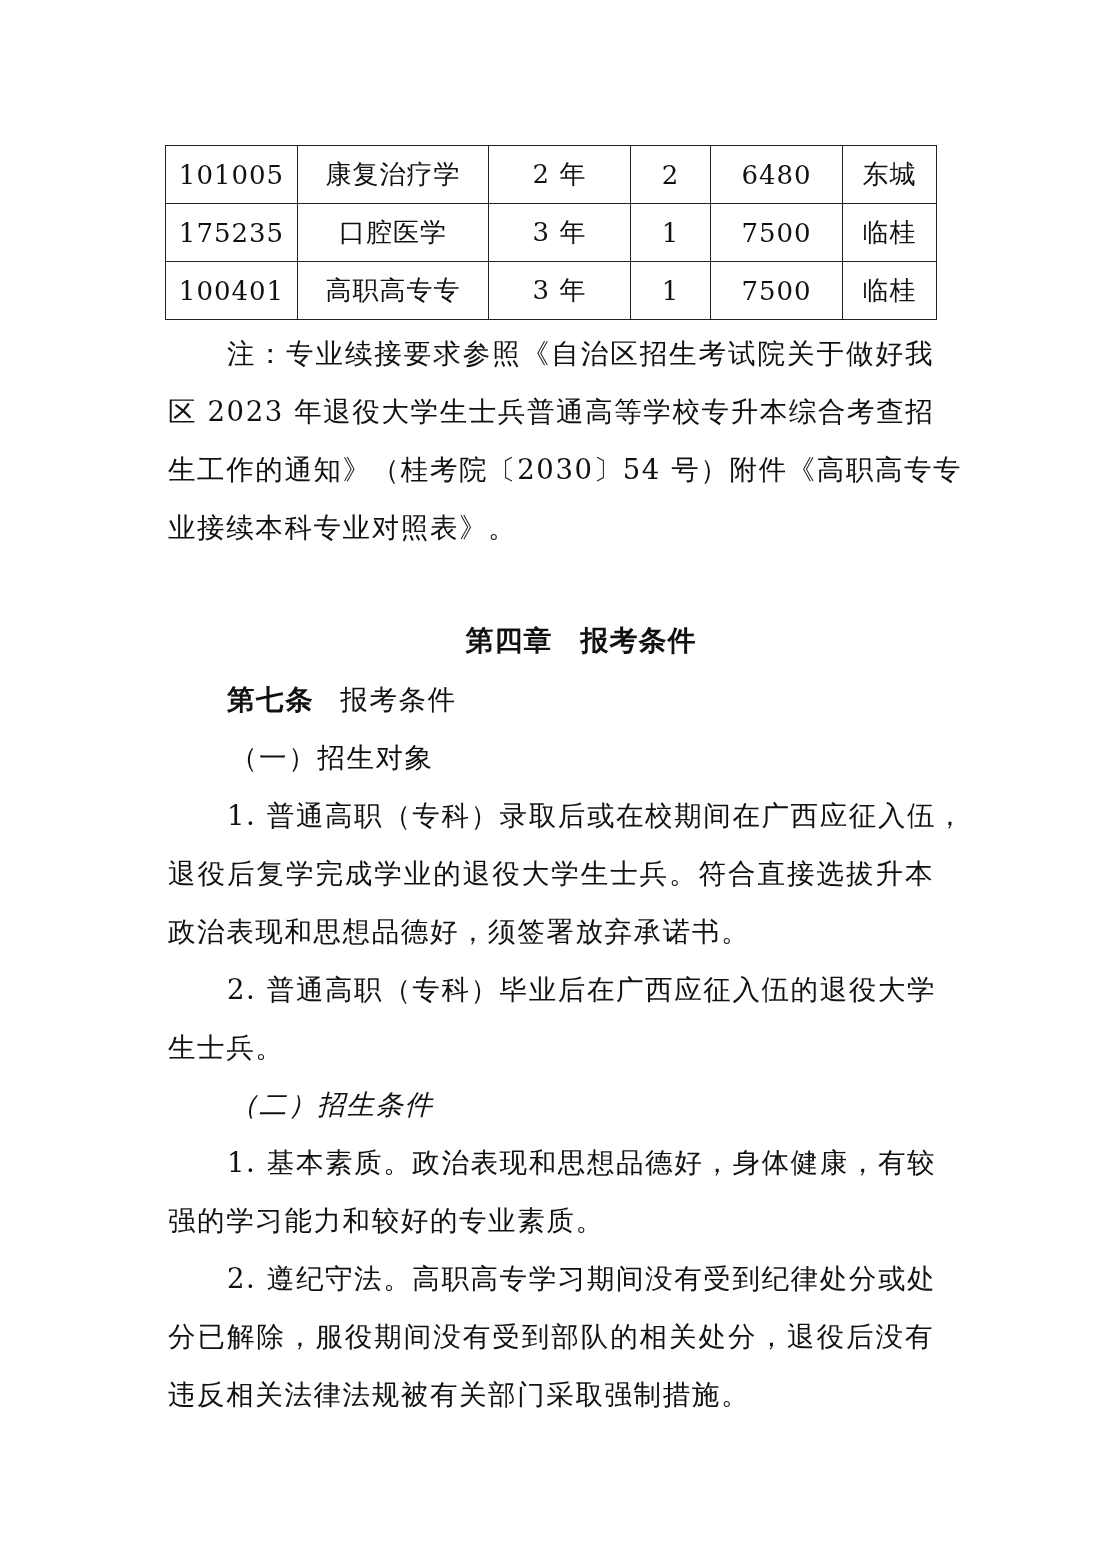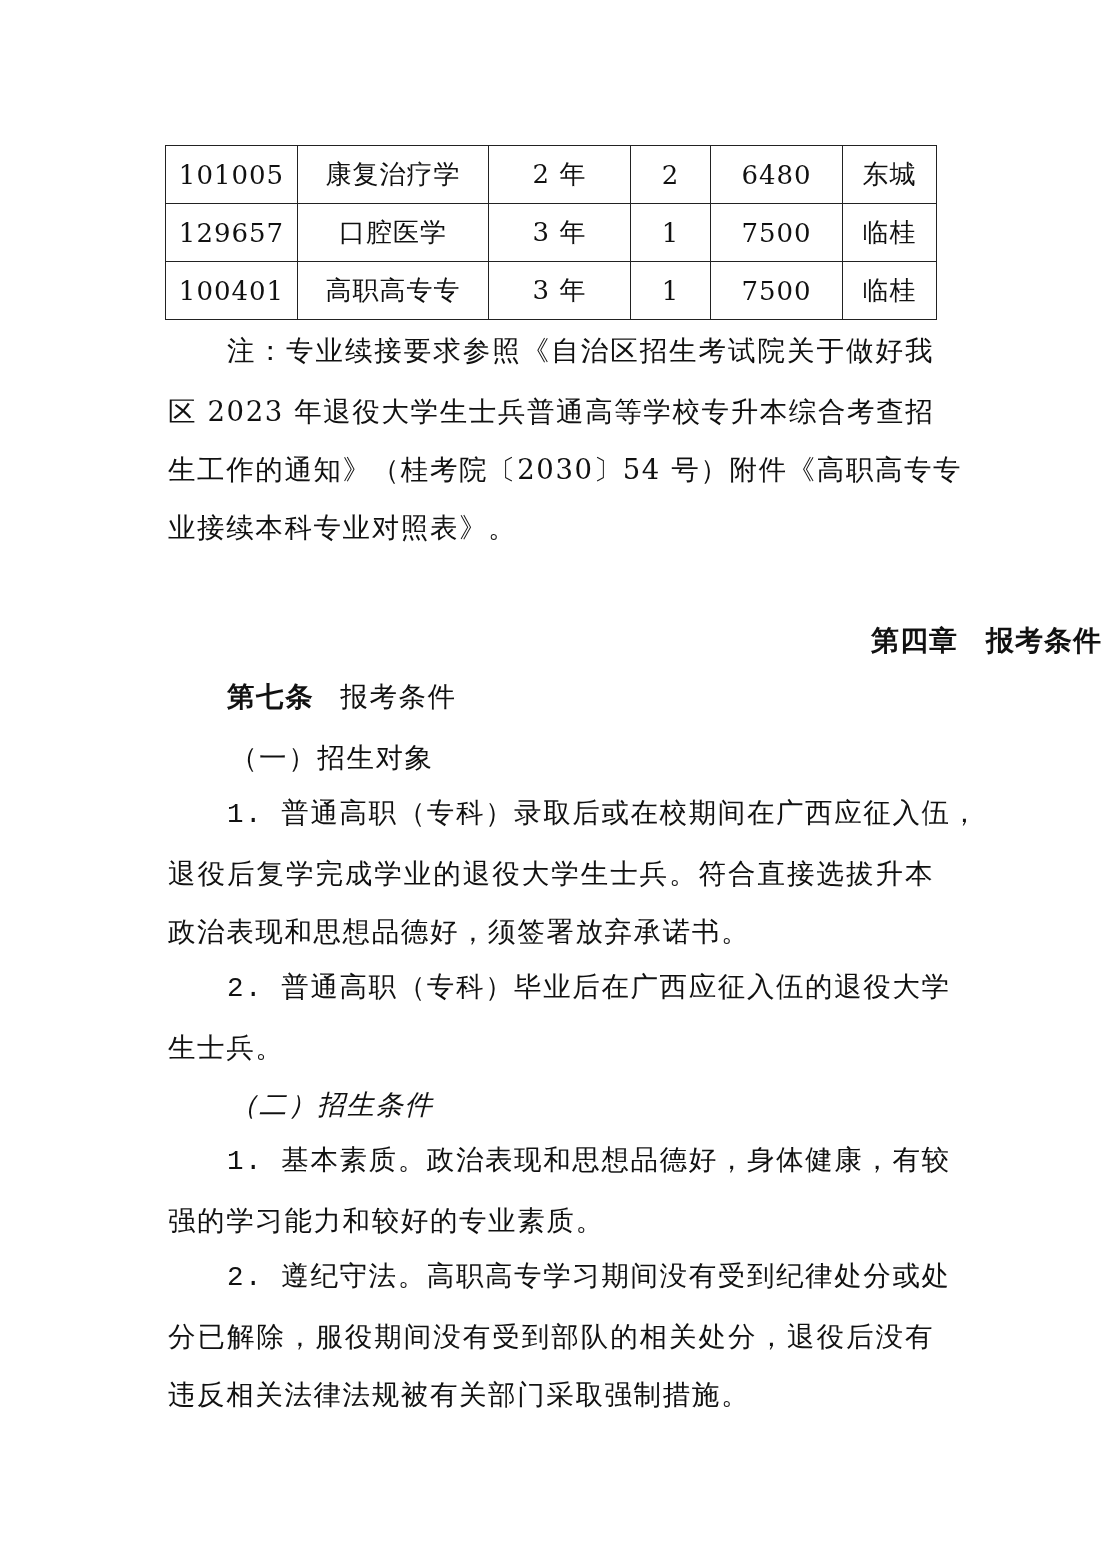--- a/index.html
+++ b/index.html
@@ -45,27 +45,27 @@
     font-size: 27.5px;
     line-height: 58px;
     height: 58px;
     white-space: nowrap;
     letter-spacing: 1.6px;
   }
   .justify {
     text-align: justify;
     text-align-last: justify;
   }
-  .indent { left: 227px; width: 707px; font-family: Liberation Mono, monospace; }
+  .indent { left: 227px; width: 707px; }
   .chapter {
     position: absolute;
     left: 0;
     width: 1102px;
     top: 600px;
-    text-align: right;
+    text-align: center;
     font-size: 28px;
     font-weight: bold;
     line-height: 58px;
     padding-left: 60px;
     box-sizing: border-box;
     letter-spacing: 1px;
   }
   .chapter .gap { display: inline-block; width: 28px; }
   .article-num { font-weight: bold; }
   .article-gap { display: inline-block; width: 26px; }
@@ -87,21 +87,21 @@
     <tbody>
       <tr>
         <td>101005</td>
         <td>康复治疗学</td>
         <td>2 年</td>
         <td>2</td>
         <td>6480</td>
         <td>东城</td>
       </tr>
       <tr>
-        <td>129657</td>
+        <td>175235</td>
         <td>口腔医学</td>
         <td>3 年</td>
         <td>1</td>
         <td>7500</td>
         <td>临桂</td>
       </tr>
       <tr>
         <td>100401</td>
         <td>高职高专专</td>
         <td>3 年</td>

